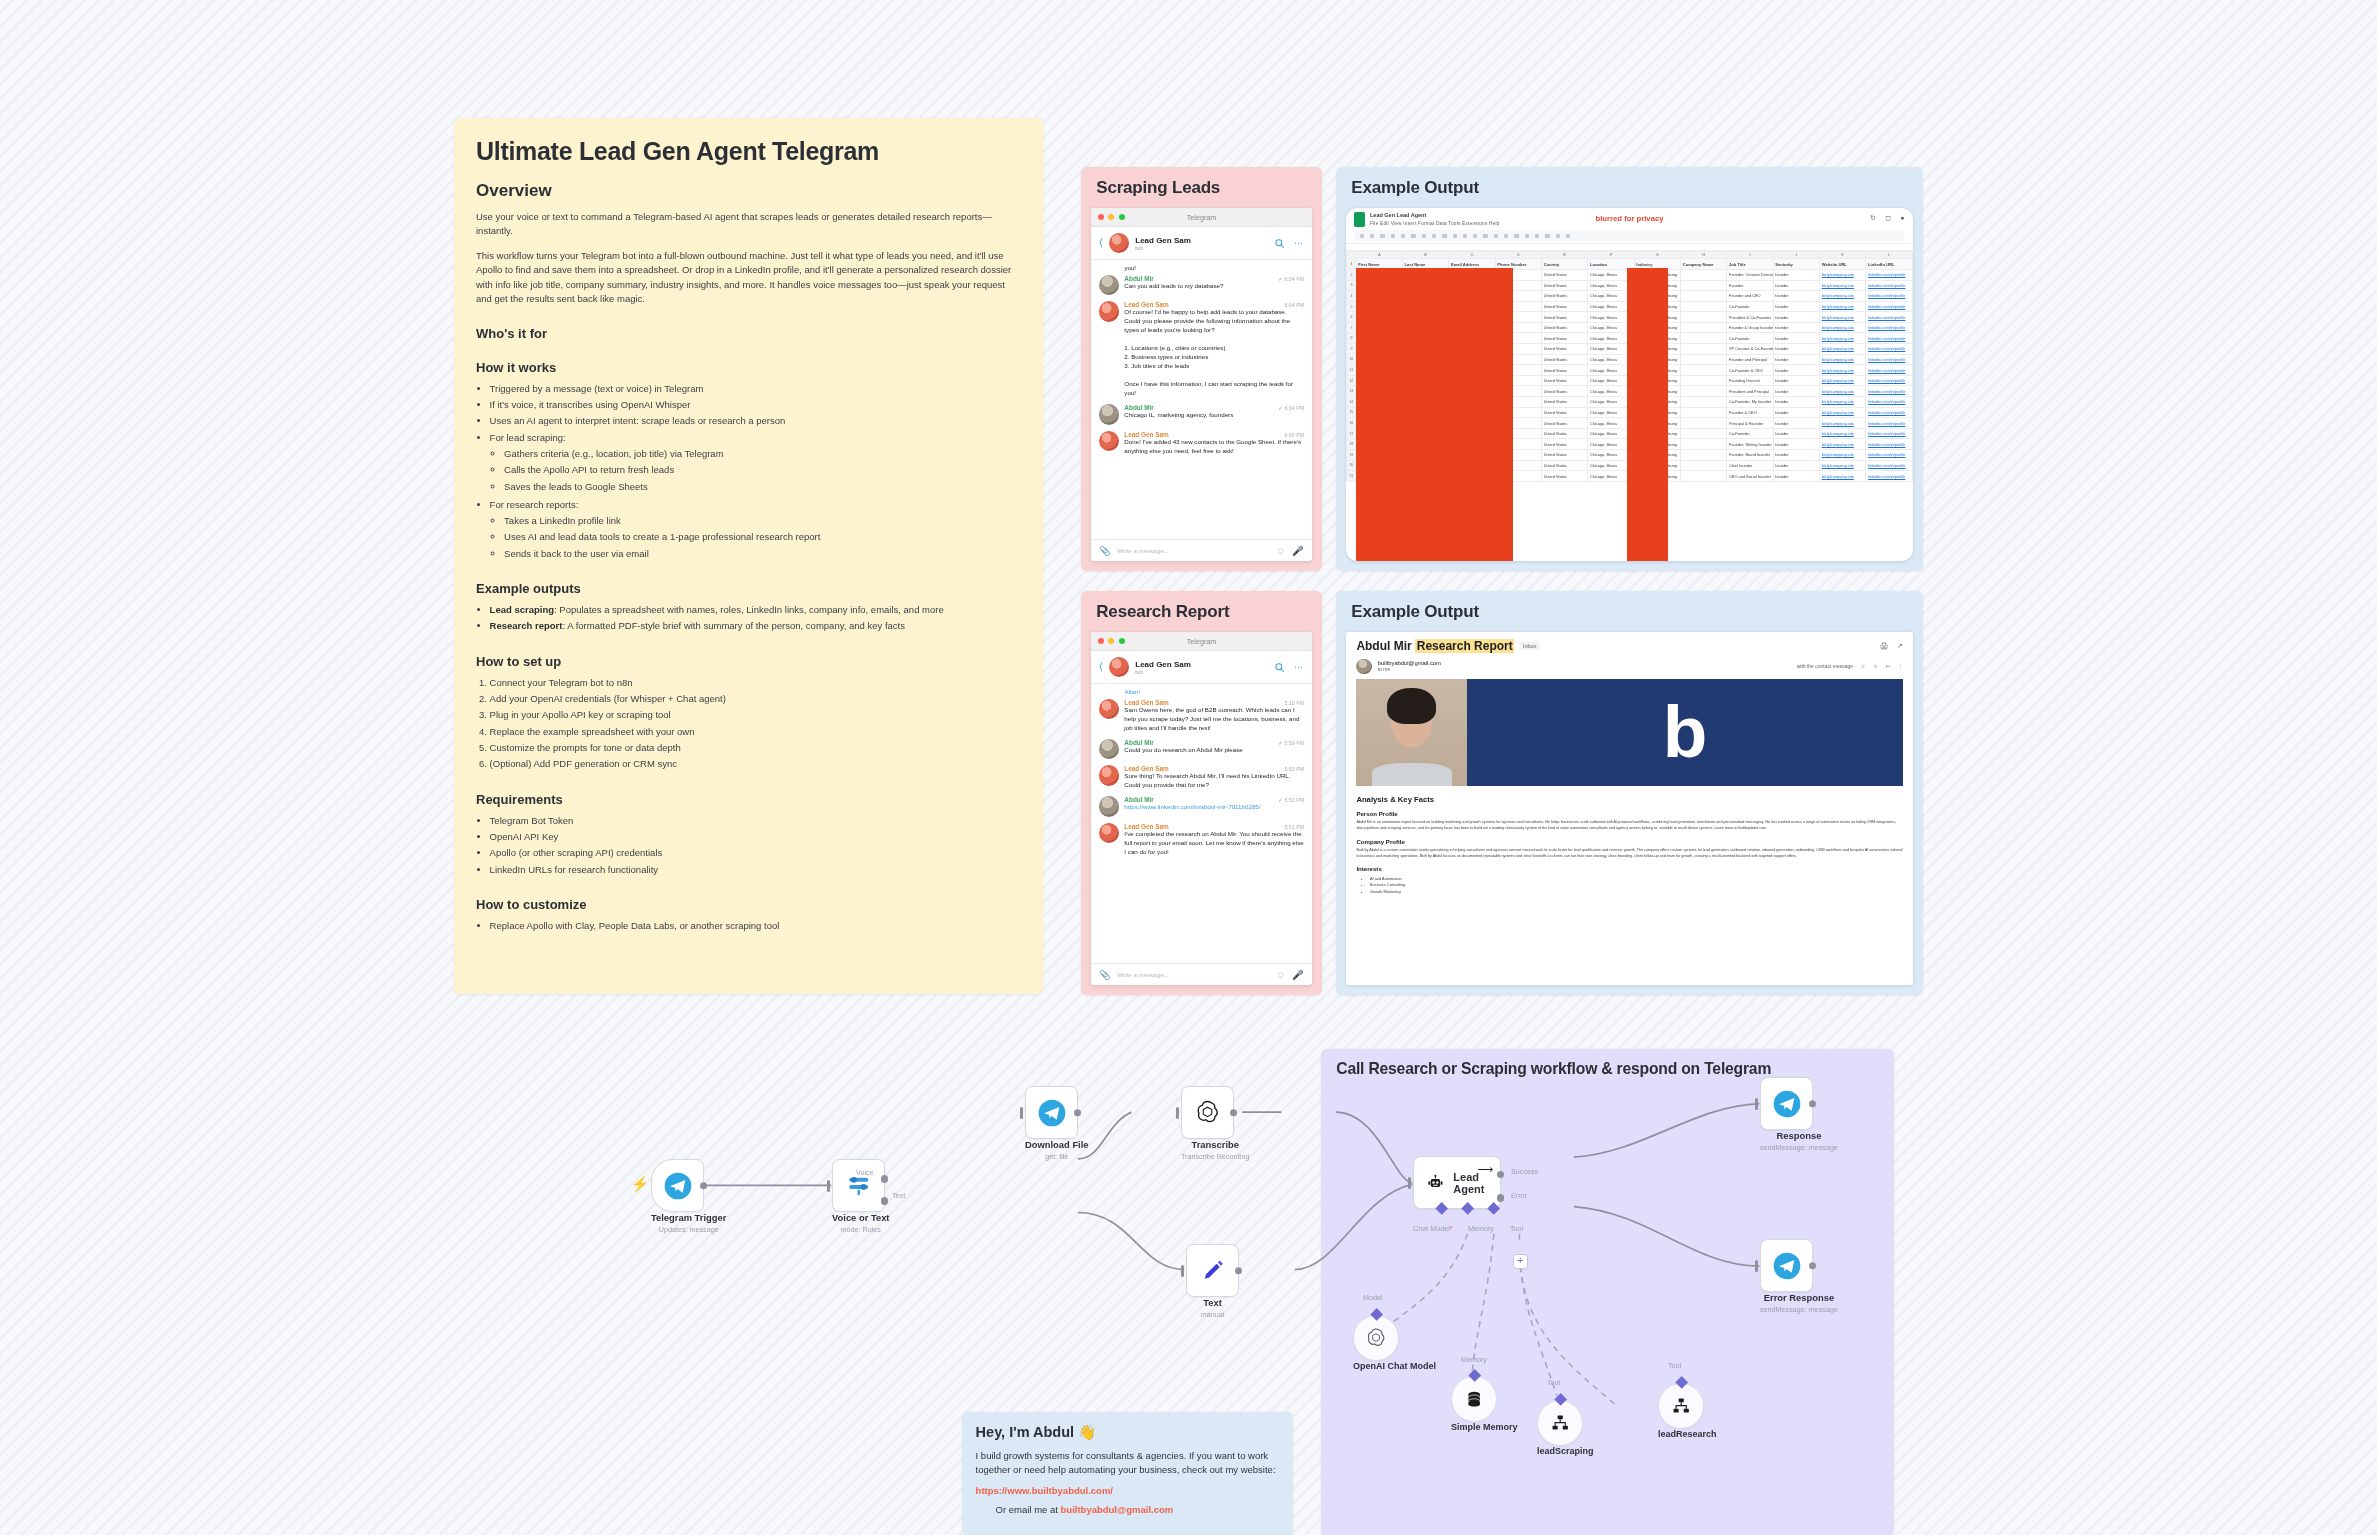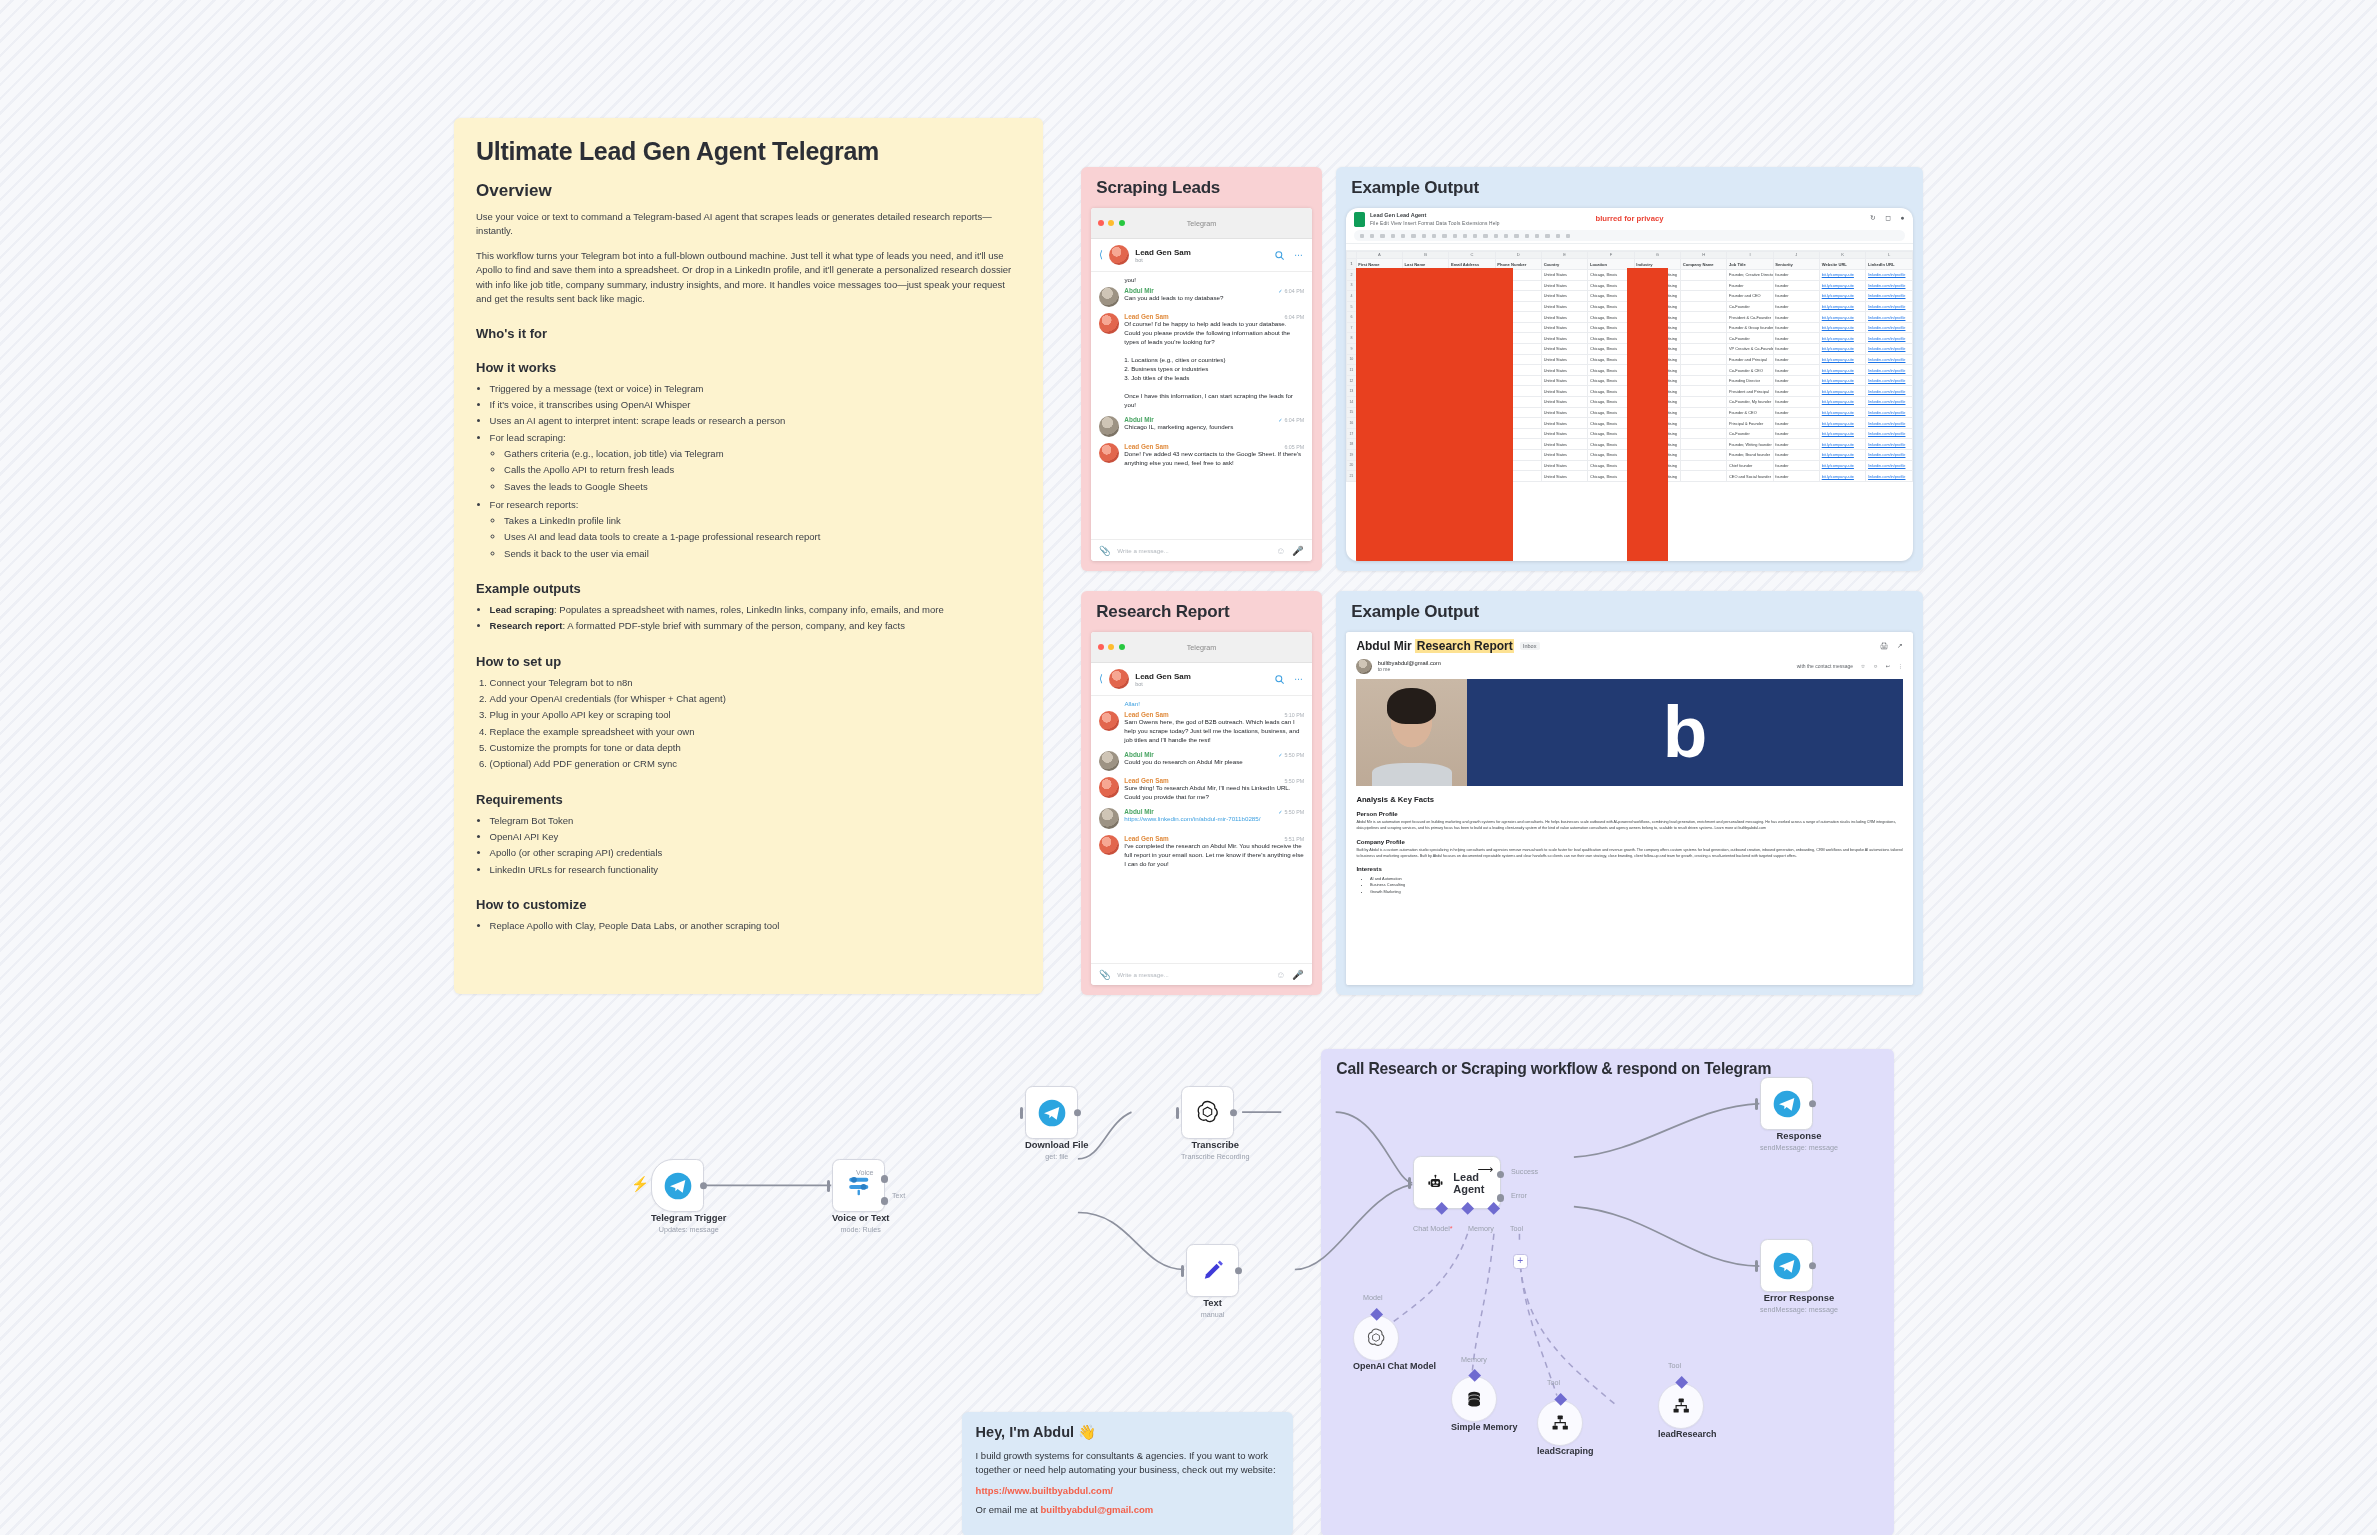--- a/index.html
+++ b/index.html
@@ -57,21 +57,21 @@
   .panel-blue { background: #dbe9f7; }
   .panel-purple { background: #e0defa; }
 
   
   .tg-window {
     position: absolute; left: 10.2px; right: 10.2px; top: 41px; bottom: 10.2px;
     background: #ffffff; border-radius: 3.4px; overflow: hidden;
     box-shadow: 0 0.9px 3.4px rgba(0,0,0,0.12); display: flex; flex-direction: column;
   }
   .tg-titlebar {
-    height: 31px; background: #f0f0f0; border-bottom: 0.9px solid #e2e2e2;
+    height: 19px; background: #f0f0f0; border-bottom: 0.9px solid #e2e2e2;
     display: flex; align-items: center; padding: 0 6.8px; position: relative; flex: 0 0 auto;
   }
   .dot { width: 6px; height: 6px; border-radius: 50%; margin-right: 4.3px; }
   .dot.r { background: #ff5f57; } .dot.y { background: #febc2e; } .dot.g { background: #28c840; }
   .tg-titlebar .tt {
     position: absolute; left: 0; right: 0; text-align: center;
     font-size: 7.2px; color: #8a8a8a;
   }
   .tg-chathead {
     display: flex; align-items: center; gap: 6px; padding: 6px 7.7px;
@@ -207,21 +207,21 @@
 
   
   .abdul {
     position: absolute; left: 962px; top: 1412px; width: 331px; height: 124px;
     background: #dbe9f7; border-radius: 6px; padding: 12px 13.6px 0 13.6px; overflow: hidden;
     box-shadow: 0 0.9px 2.6px rgba(0,0,0,0.07);
   }
   .abdul h3 { font-size: 14.5px; font-weight: 700; color: #2c2f36; margin-bottom: 7.7px; }
   .abdul p { font-size: 9.5px; line-height: 1.5; color: #2f333a; margin-bottom: 7.7px; }
   .abdul a.link { font-size: 9.5px; font-weight: 700; color: #f4604a; text-decoration: none; display: block; margin-bottom: 7.7px; }
-  .abdul .mailline { font-size: 9.5px; color: #2f333a; }
+  .abdul .mailline { font-size: 9.5px; color: #2f333a; margin-left: 20px; }
   .abdul .mailline b { color: #f4604a; }
 
   svg.edges { position: absolute; inset: 0; width: 100%; height: 100%; pointer-events: none; }
 </style>
 </head>
 <body>
 
 <div class="canvas">
 
   <div class="sticky-yellow">

